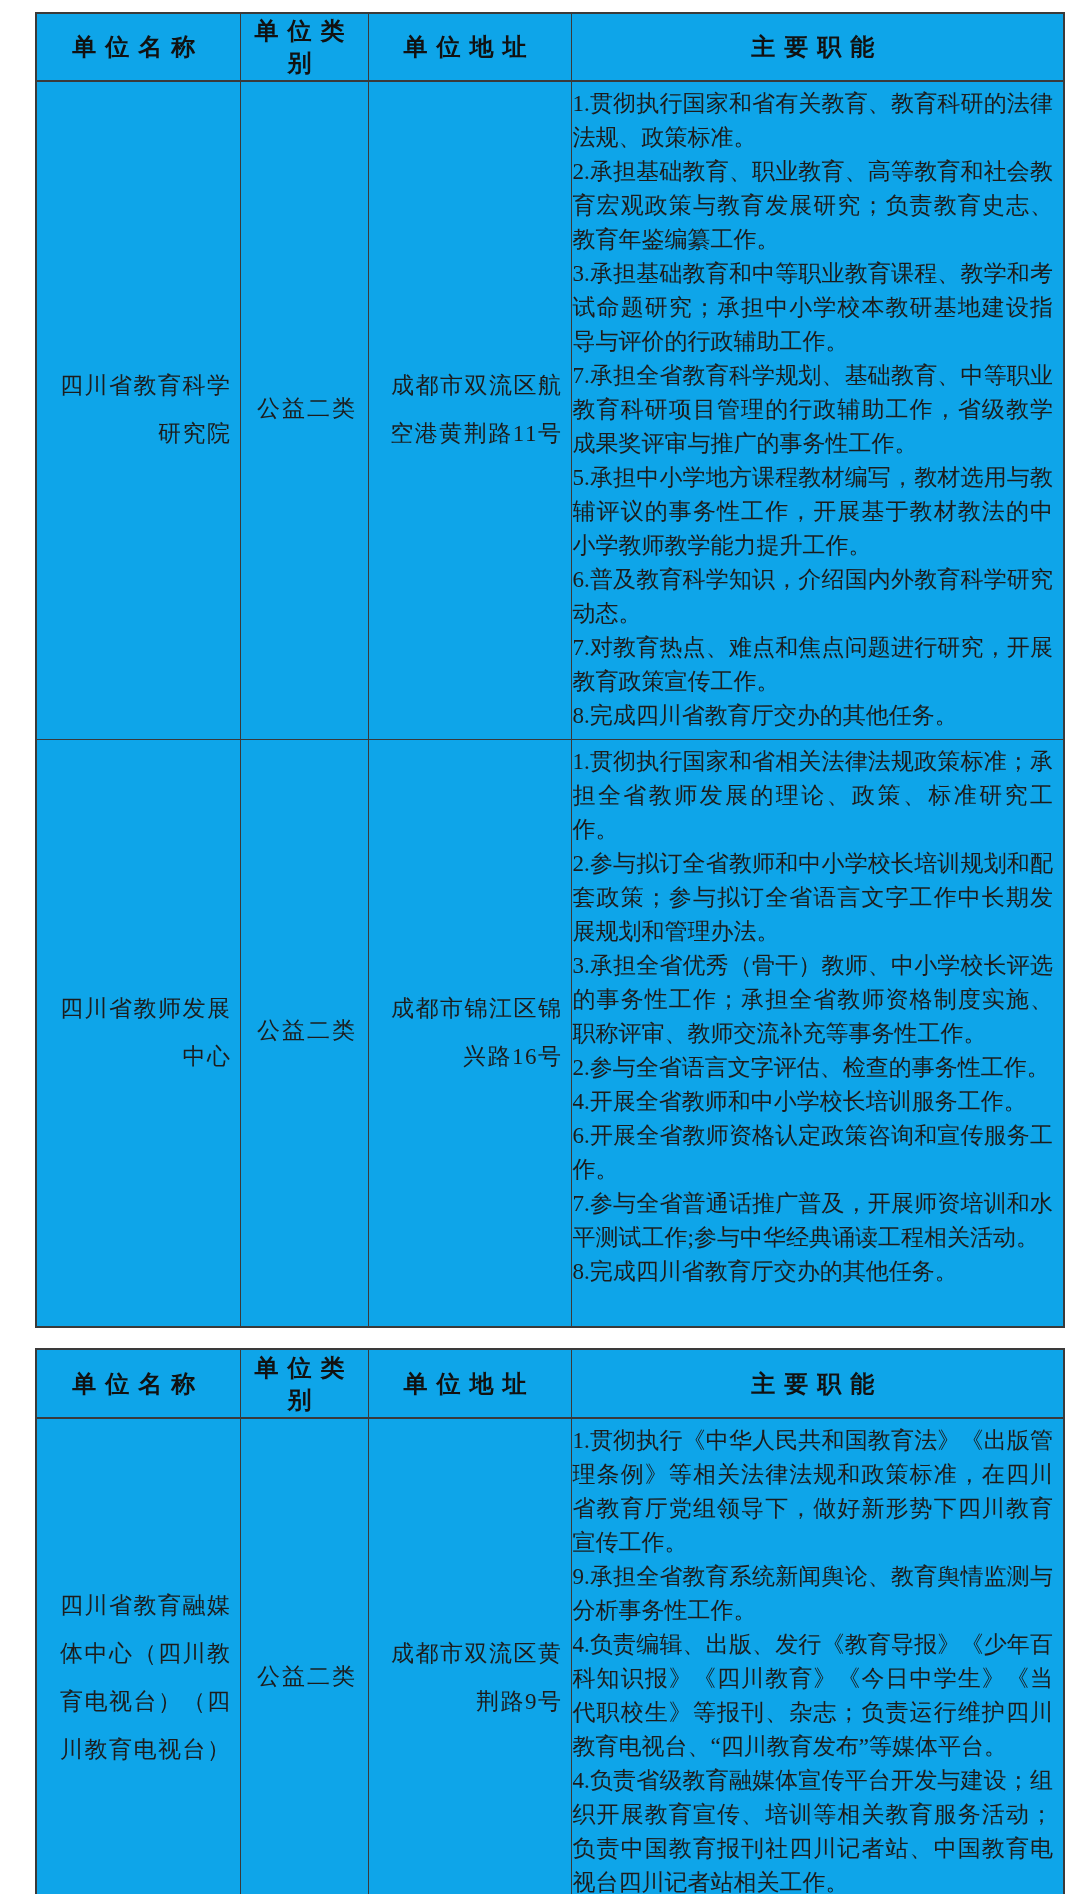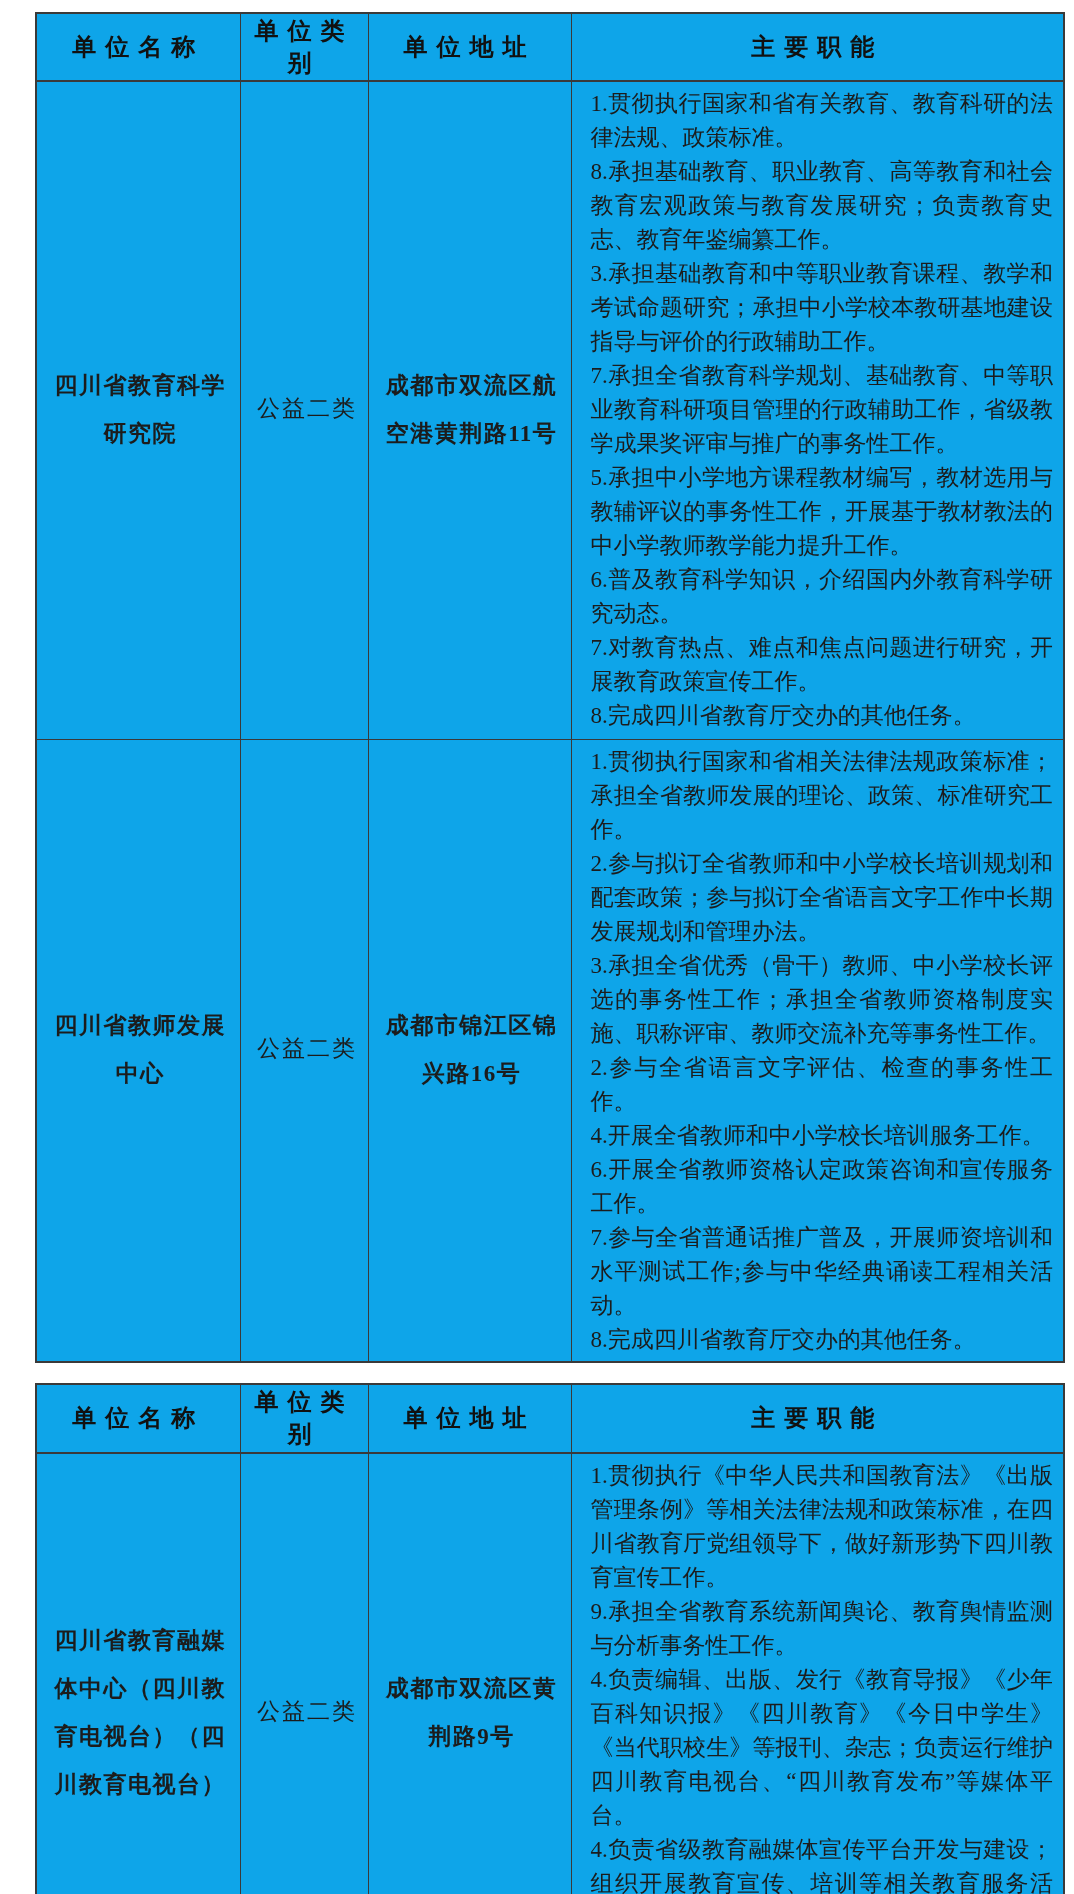--- a/index.html
+++ b/index.html
@@ -16,26 +16,25 @@
   th,td{border:1px solid #3a3a3a;box-sizing:border-box;}
   th{
     font-weight:bold;font-size:24px;text-align:center;vertical-align:middle;
     letter-spacing:9px;color:#111;border-bottom-width:2px;padding:0;
   }
   .t1-header{height:68px;}
   .t2-header{height:69px;}
   td{vertical-align:middle;font-size:23px;}
   .c-name,.c-addr{
     padding:4px 8px 4px 12px;line-height:48px;letter-spacing:1.5px;
-    text-align:center;
-    font-weight:bold;
+    text-align:right;
   }
   .c-cat{padding:0 4px 4px 10px;letter-spacing:2px;text-align:center;}
   .c-func{
-    vertical-align:top;padding:5px 10px 4px 19px;line-height:34px;
+    vertical-align:top;padding:5px 10px 4px 1px;line-height:34px;
   }
   .c-func p{
     margin:0;text-align:justify;text-justify:inter-character;
     word-break:break-all;
   }
   .row-1{height:658px;}
   .row-2{height:588px;}
   .row-3{height:520px;}
   .gap{height:20px;}
 </style>
@@ -59,21 +58,21 @@
         <th>主要职能</th>
       </tr>
     </thead>
     <tbody>
       <tr class="row-1">
         <td class="c-name">四川省教育科学研究院</td>
         <td class="c-cat">公益二类</td>
         <td class="c-addr">成都市双流区航空港黄荆路11号</td>
         <td class="c-func">
           <p>1.贯彻执行国家和省有关教育、教育科研的法律法规、政策标准。</p>
-          <p>8.承担基础教育、职业教育、高等教育和社会教育宏观政策与教育发展研究；负责教育史志、教育年鉴编纂工作。</p>
+          <p>2.承担基础教育、职业教育、高等教育和社会教育宏观政策与教育发展研究；负责教育史志、教育年鉴编纂工作。</p>
           <p>3.承担基础教育和中等职业教育课程、教学和考试命题研究；承担中小学校本教研基地建设指导与评价的行政辅助工作。</p>
           <p>7.承担全省教育科学规划、基础教育、中等职业教育科研项目管理的行政辅助工作，省级教学成果奖评审与推广的事务性工作。</p>
           <p>5.承担中小学地方课程教材编写，教材选用与教辅评议的事务性工作，开展基于教材教法的中小学教师教学能力提升工作。</p>
           <p>6.普及教育科学知识，介绍国内外教育科学研究动态。</p>
           <p>7.对教育热点、难点和焦点问题进行研究，开展教育政策宣传工作。</p>
           <p>8.完成四川省教育厅交办的其他任务。</p>
         </td>
       </tr>
       <tr class="row-2">
         <td class="c-name">四川省教师发展中心</td>

